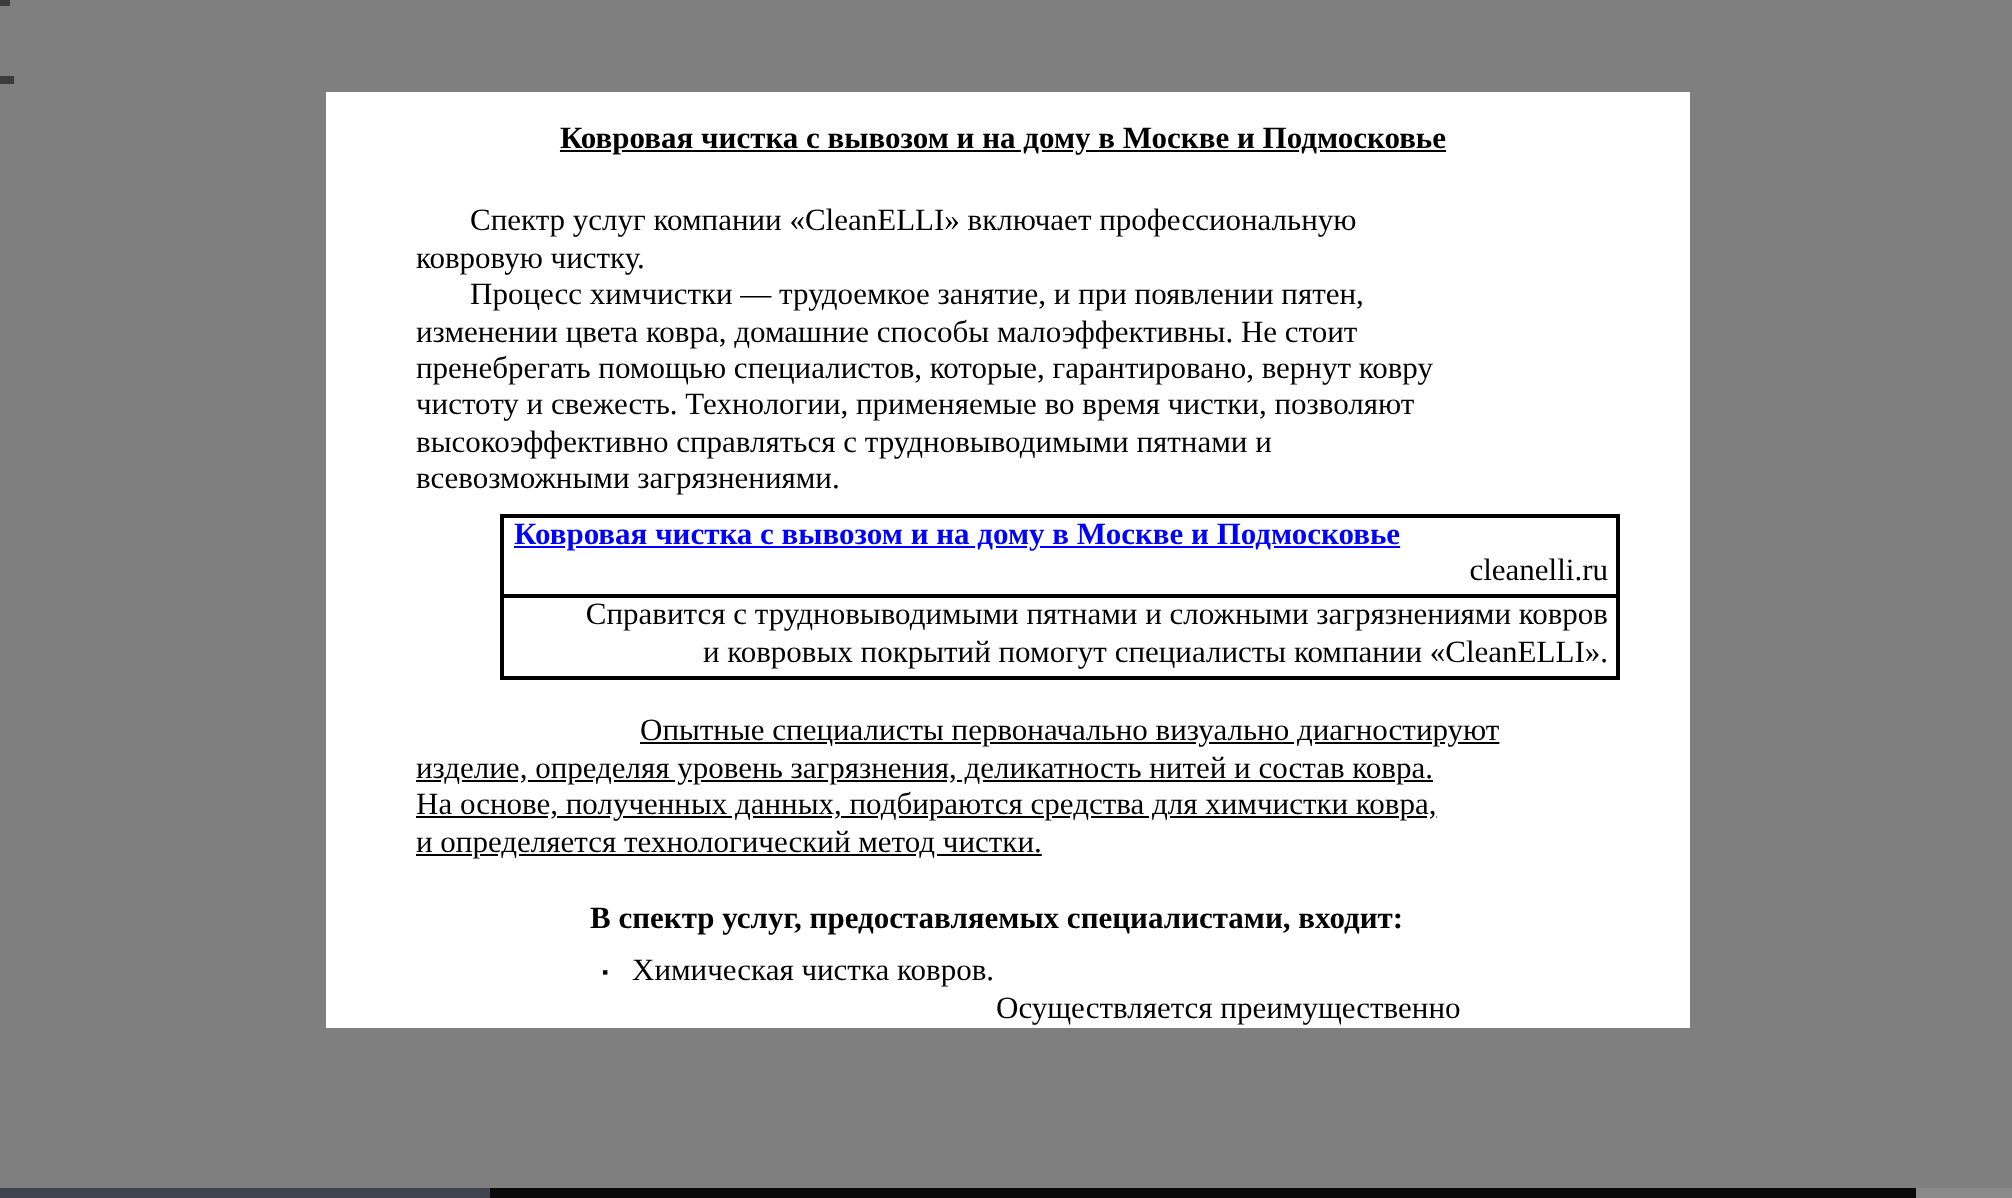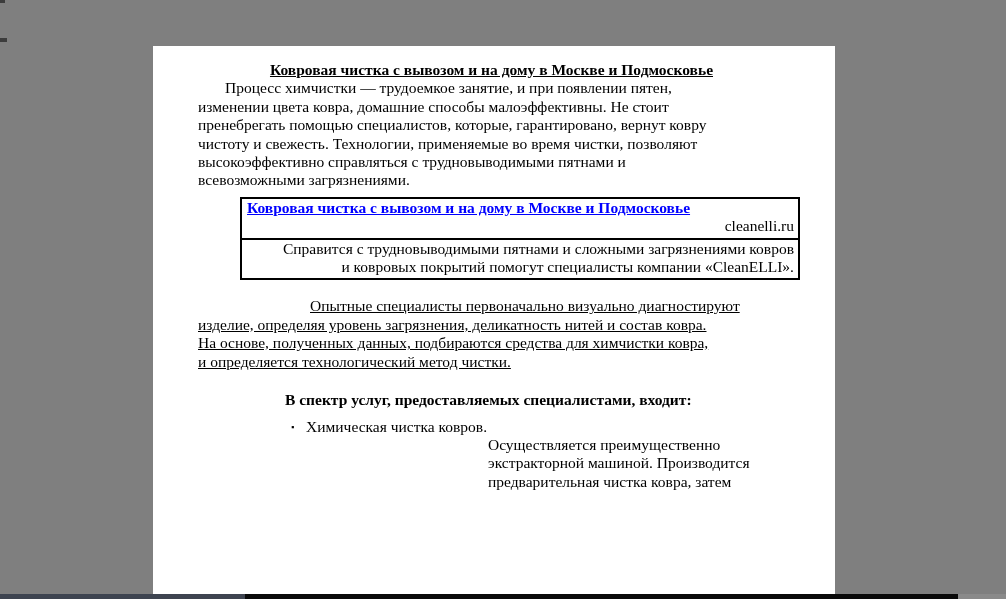--- a/index.html
+++ b/index.html
@@ -12,22 +12,22 @@
     position:relative; width:1006px; height:599px;
     background:#7f7f7f; overflow:hidden;
   }
   
   .edge-art { position:absolute; background:#3c3c3c; }
   #edge-art-1 { left:0; top:0; width:5px; height:3px; }
   #edge-art-2 { left:0; top:38px; width:7px; height:4px; }
 
   
   .page {
-    position:absolute; left:153px; top:46px;
-    width:682px; height:548px;
+    position:absolute; left:163px; top:46px;
+    width:682px; height:468px;
     background:#ffffff; overflow:hidden;
   }
   .content {
     padding:15px 50px 0 45px;
     font-size:15.5px; line-height:18.4px; color:#000;
   }
   .doc-title {
     margin:0; text-align:center;
     font-weight:bold; text-decoration:underline;
     font-size:15.5px; white-space:pre-line;
@@ -78,20 +78,22 @@
 <div id="screen">
 
   <div id="edge-art-1" class="edge-art"></div>
   <div id="edge-art-2" class="edge-art"></div>
 
   <div class="page">
     <div class="content">
 
       <h1 class="doc-title">Ковровая чистка с вывозом и на дому в Москве и Подмосковье</h1>
 
+      <p id="par-1" class="body-par">Спектр услуг компании «CleanELLI» включает профессиональную
+ковровую чистку.</p>
 
       <p id="par-2" class="body-par">Процесс химчистки — трудоемкое занятие, и при появлении пятен,
 изменении цвета ковра, домашние способы малоэффективны. Не стоит
 пренебрегать помощью специалистов, которые, гарантировано, вернут ковру
 чистоту и свежесть. Технологии, применяемые во время чистки, позволяют
 высокоэффективно справляться с трудновыводимыми пятнами и
 всевозможными загрязнениями.</p>
 
 
       <table class="infobox">

